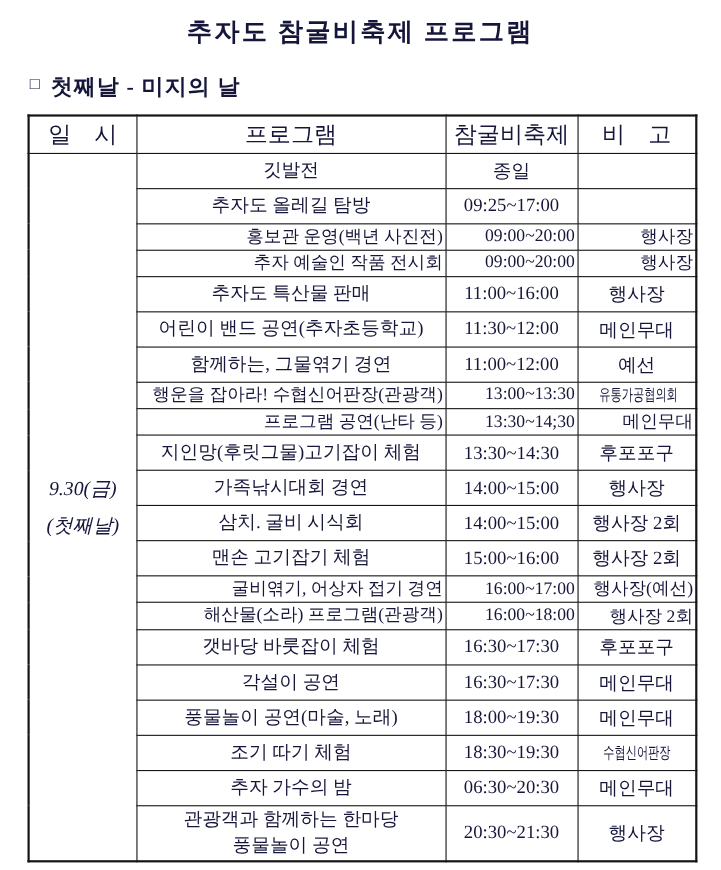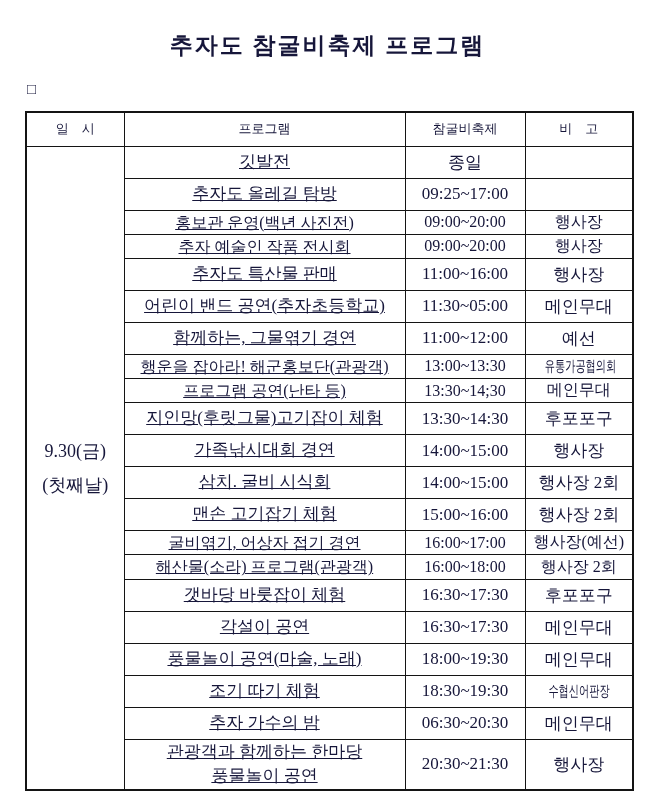--- a/index.html
+++ b/index.html
@@ -7,21 +7,21 @@
     width:655px; height:791px;
     background:#ffffff;
     font-family:"Liberation Serif","DejaVu Serif",serif;
     color:#16163a;
     overflow:hidden;
   }
   .doc-title {
     text-align:center;
     font-size:23px;
     font-weight:bold;
-    padding-top:30px;
+    padding-top:13px;
     letter-spacing:2px;
   }
   .section-heading {
     display:flex;
     align-items:center;
     gap:9px;
     margin:21px 0 12px 27px;
     font-size:20px;
     font-weight:bold;
     letter-spacing:1px;
@@ -42,50 +42,52 @@
   .program-table th, .program-table td {
     border:1px solid #141414;
     text-align:center;
     vertical-align:middle;
     padding:0 2px;
     font-size:17px;
     overflow:hidden;
     white-space:nowrap;
   }
   .program-table thead tr { height:34px; }
-  .program-table th { font-weight:normal; font-size:13px; }
+  .program-table th { font-weight:normal; font-size:21px; }
   tr.h-md { height:32px; }
   tr.h-sm { height:22px; }
-  tr.h-sm td { font-size:16px; }
+  tr.h-sm td { font-size:16px;text-align:right; }
   tr.h-lg { height:48px; }
   td.date-cell {
     font-size:18px;
     line-height:1.9;
     letter-spacing:0px;
-  }
-  td.program-cell div { line-height:1.45;text-decoration:underline; }
+    font-style:italic;
+  }
+  td.program-cell div { line-height:1.45; }
   .condensed {
     display:inline-block;
     transform:scaleX(0.68);
     transform-origin:center center;
     white-space:nowrap;
     font-size:15px;
   }
   col.c-date { width:98px; }
   col.c-program { width:281px; }
   col.c-time { width:120px; }
   col.c-note { width:108px; }
 </style>
 </head>
 <body>
 
 <div class="doc-title">추자도 참굴비축제 프로그램</div>
 
 <div class="section-heading">
   <span class="section-bullet">□</span>
+  <span>첫째날 - 미지의 날</span>
 </div>
 
 <table class="program-table">
   <colgroup>
     <col class="c-date">
       <col class="c-program">
       <col class="c-time">
       <col class="c-note">
   </colgroup>
   <thead>
@@ -133,33 +135,33 @@
         <td class="program-cell">
           <div>추자도 특산물 판매</div>
         </td>
         <td>11:00~16:00</td>
         <td>행사장</td>
       </tr>
       <tr class="h-md">
         <td class="program-cell">
           <div>어린이 밴드 공연(추자초등학교)</div>
         </td>
-        <td>11:30~05:00</td>
+        <td>11:30~12:00</td>
         <td>메인무대</td>
       </tr>
       <tr class="h-md">
         <td class="program-cell">
           <div>함께하는, 그물엮기 경연</div>
         </td>
         <td>11:00~12:00</td>
         <td>예선</td>
       </tr>
       <tr class="h-sm">
         <td class="program-cell">
-          <div>행운을 잡아라! 해군홍보단(관광객)</div>
+          <div>행운을 잡아라! 수협신어판장(관광객)</div>
         </td>
         <td>13:00~13:30</td>
         <td><span class="condensed">유통가공협의회</span></td>
       </tr>
       <tr class="h-sm">
         <td class="program-cell">
           <div>프로그램 공연(난타 등)</div>
         </td>
         <td>13:30~14;30</td>
         <td>메인무대</td>

